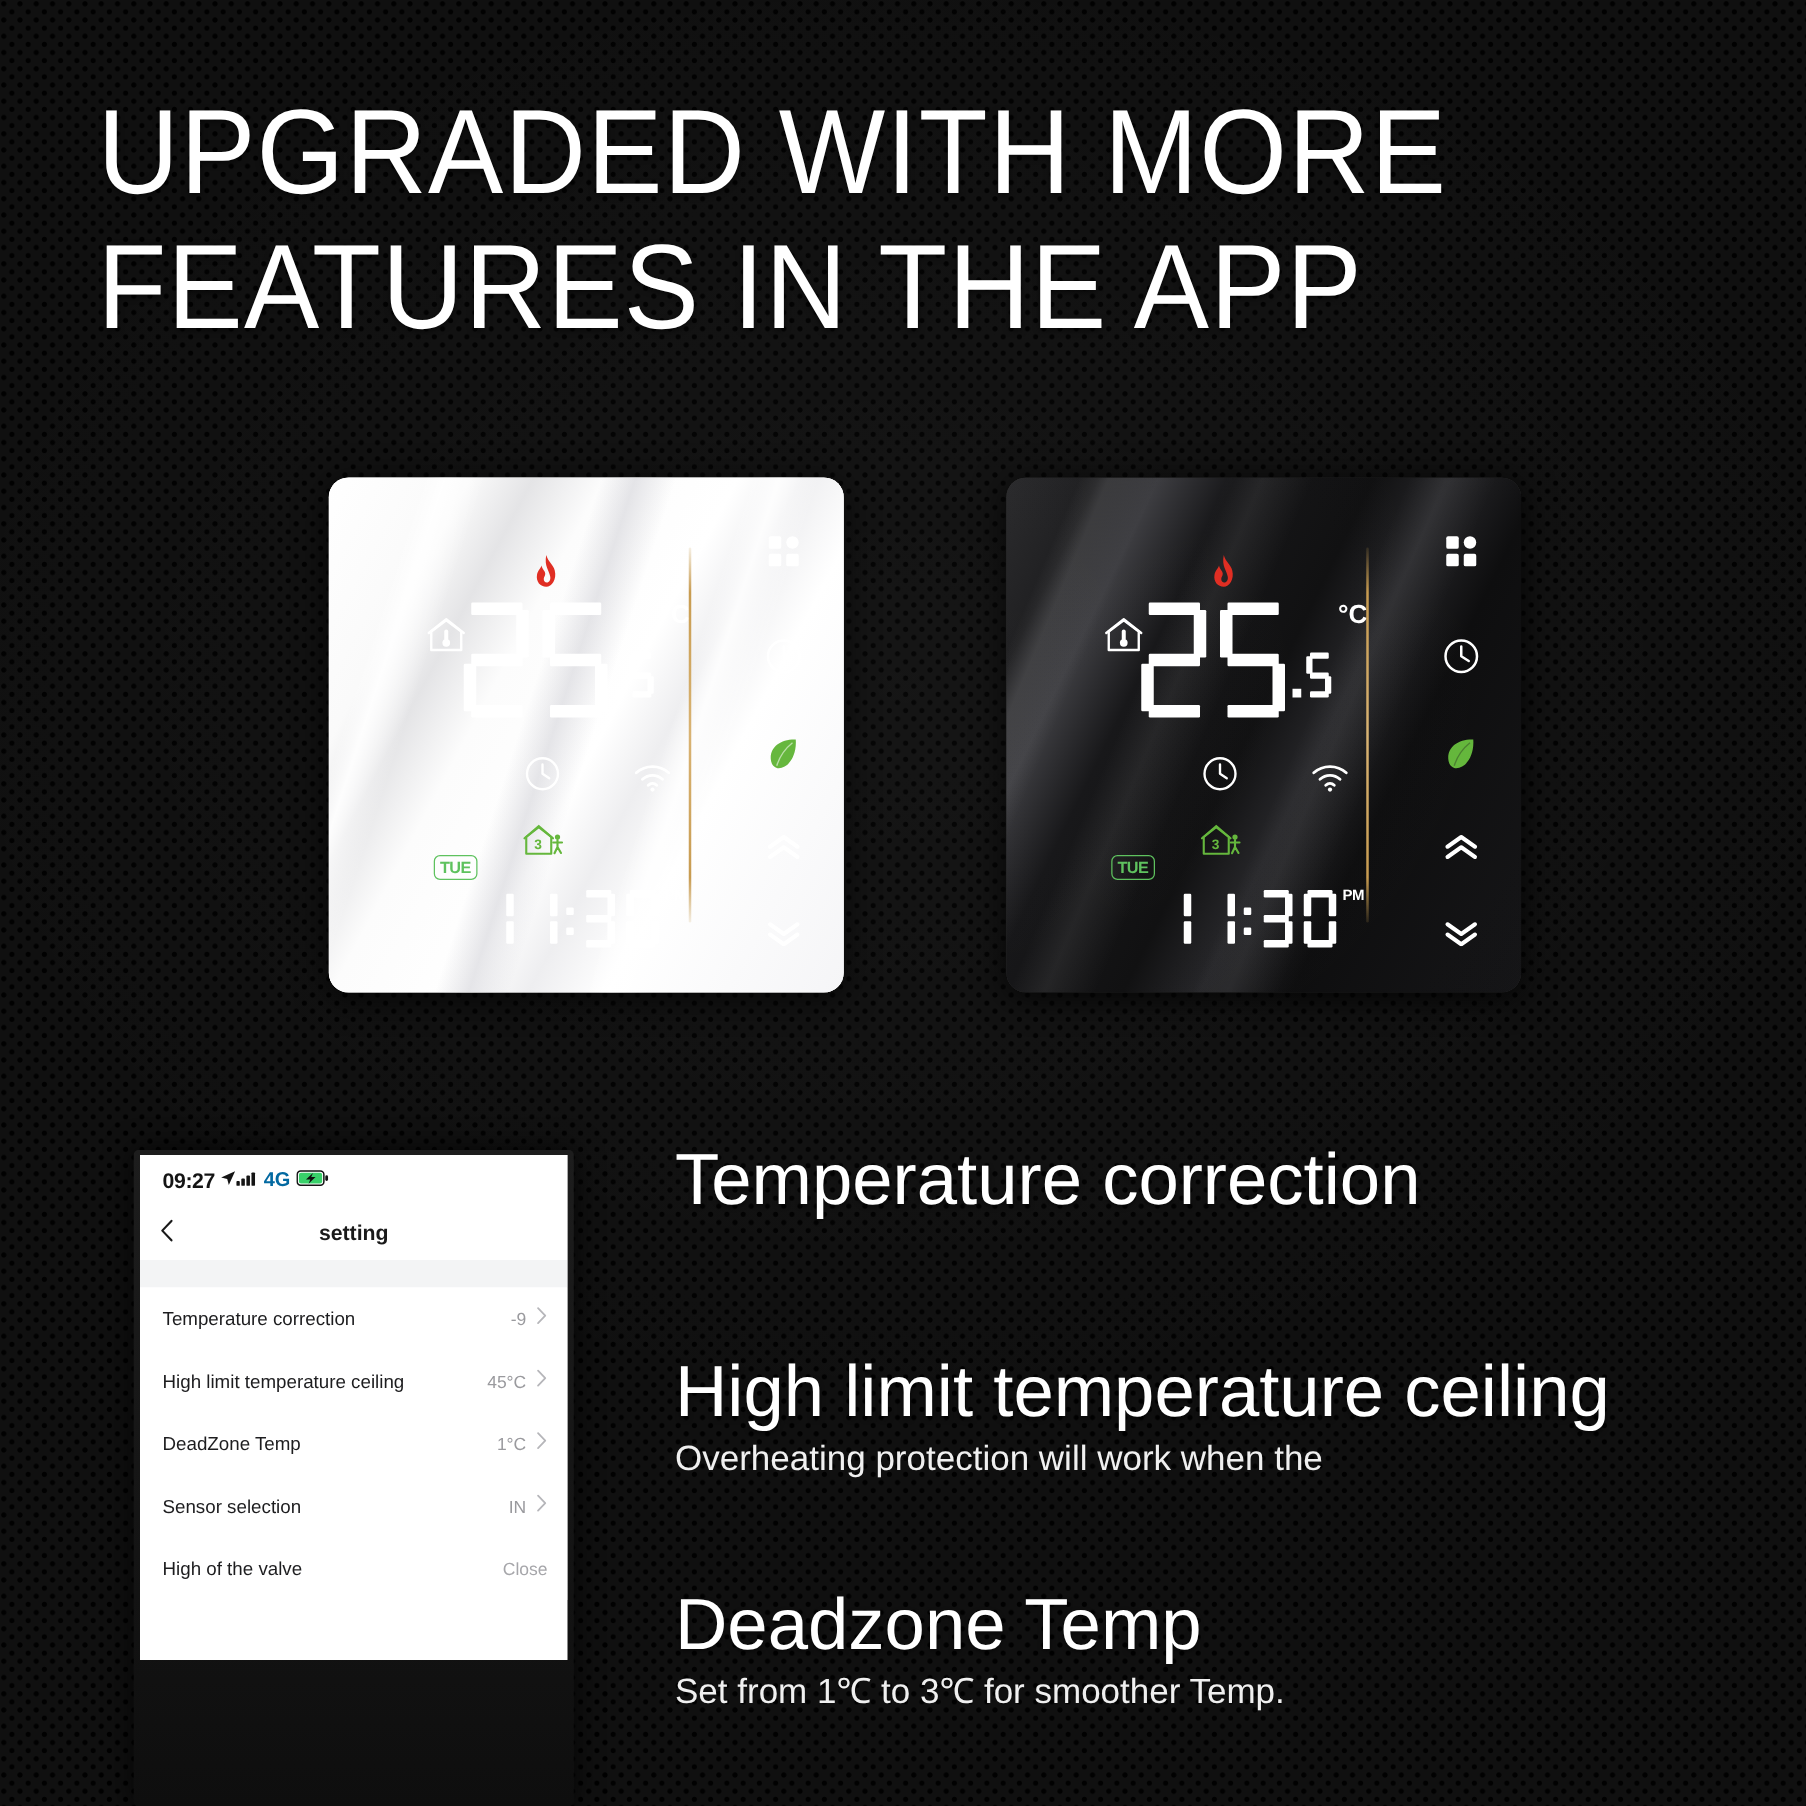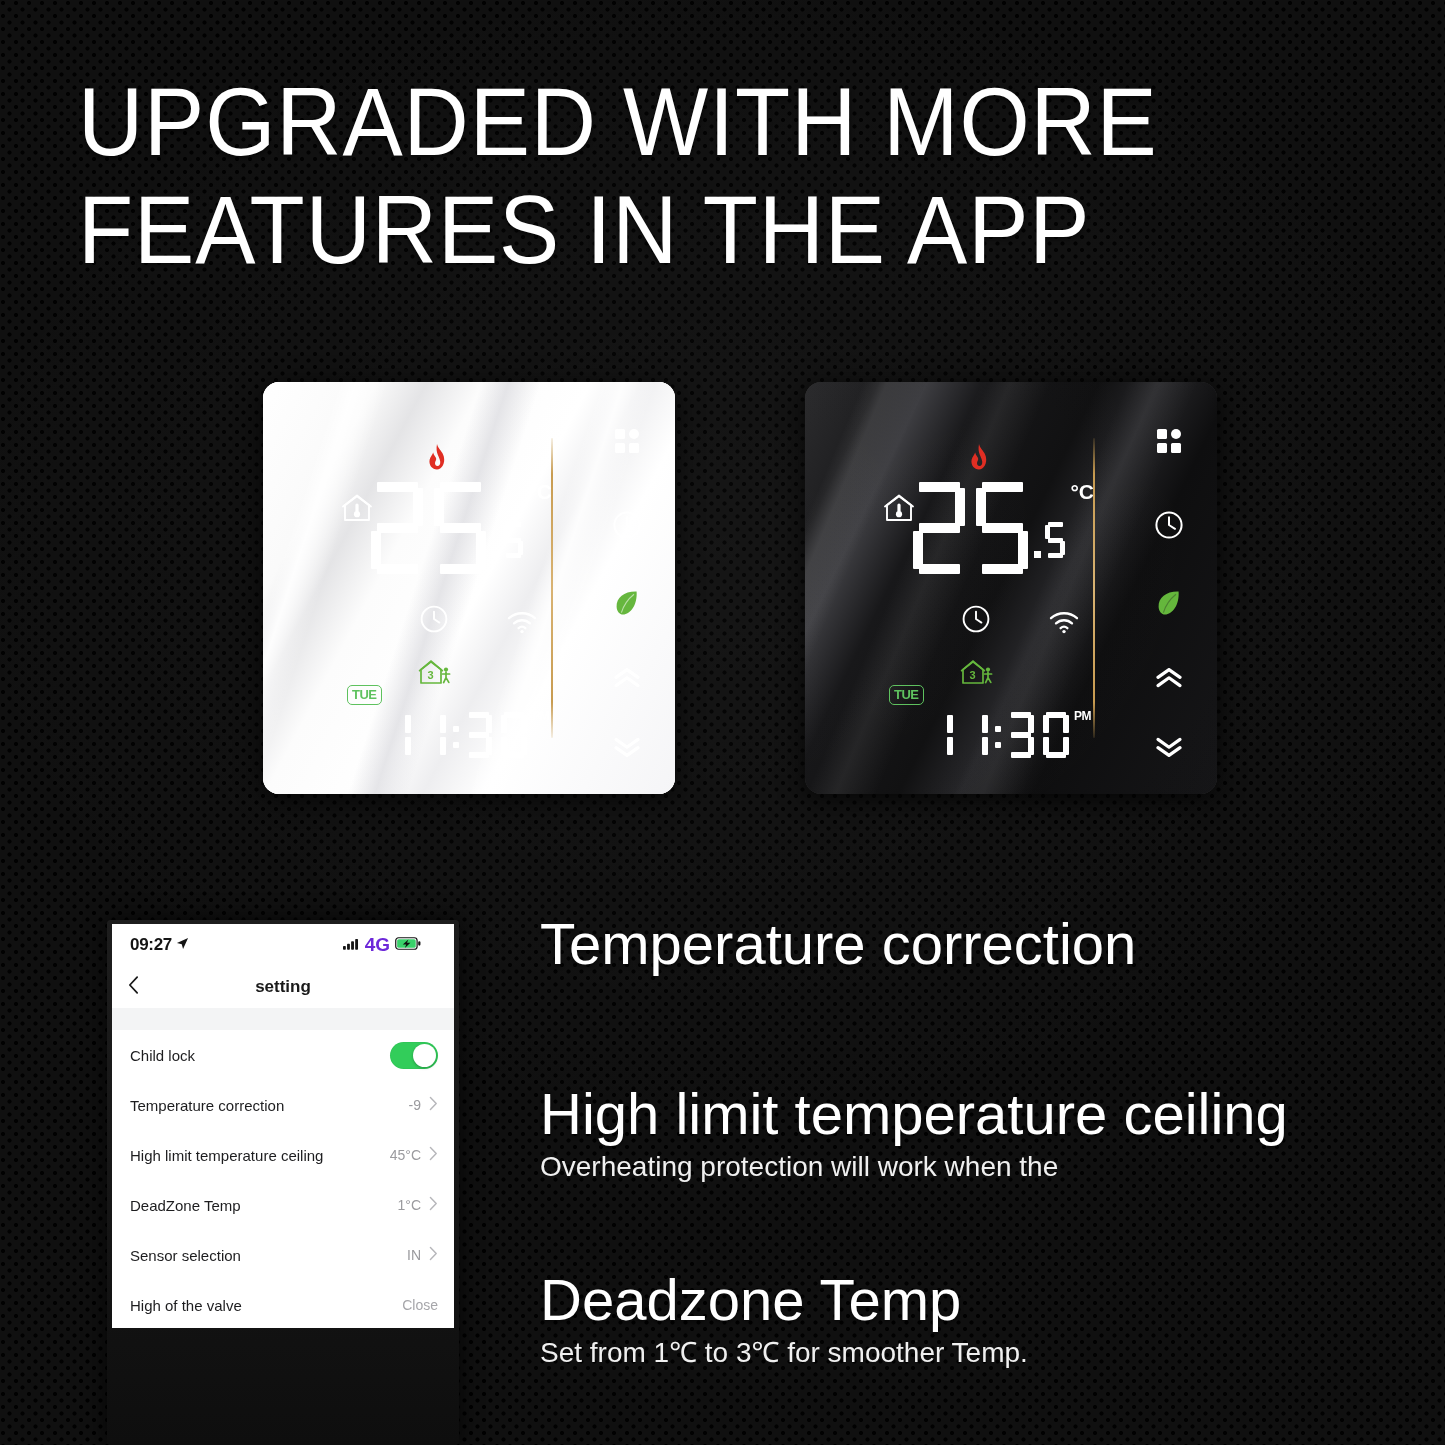--- a/index.html
+++ b/index.html
@@ -201,28 +201,28 @@
   }
   #phone-screen {
     position: absolute;
     left: 5px; top: 4px;
     width: 342px; height: 404px;
     background: #ffffff;
     overflow: hidden;
   }
   #statusbar {
     height: 42px;
-    display: flex; align-items: center; justify-content: space-between;
-    padding: 0 33px 0 18px;
+    display: flex; align-items: center; 
+    padding: 0 16px 0 18px;
     background: #fff;
   }
   .sb-left { display:flex; align-items:center; gap:4px; }
   .sb-time { font-size: 17px; font-weight: 700; color: #141414; letter-spacing: -0.3px; }
   .sb-right { display:flex; align-items:center; gap:5px; }
-  .sb-4g { font-size: 19px; font-weight: 700; color: #6d28d9; }
+  .sb-4g { font-size: 16px; font-weight: 700; color: #0369a1; }
 
   #navbar {
     height: 42px;
     display: flex; align-items: center;
     background: #fff;
     position: relative;
   }
   #navbar .back { position:absolute; left: 16px; top: 50%; transform: translateY(-50%); }
   #navbar .title {
     width: 100%; text-align: center;
@@ -621,28 +621,20 @@
             <path d="M10 1.5 L2 10 L10 18.5" fill="none" stroke="#1a1a1a" stroke-width="1.9" stroke-linecap="round" stroke-linejoin="round"></path>
           </svg>
         </span>
         <span class="title">setting</span>
       </div>
 
       <div class="gapband"></div>
 
       <div class="rows">
 
-        <div class="row">
-          <span class="lbl">Child lock</span>
-          <span class="right">
-            <span class="toggle">
-              <span class="knob"></span>
-            </span>
-          </span>
-        </div>
 
         <div class="row">
           <span class="lbl">Temperature correction</span>
           <span class="right">
             <span class="val">-9</span>
             <span>
               <svg viewBox="0 0 10 16" width="9" height="15">
                   <path d="M1.6 1.4 L8 8 L1.6 14.6" fill="none" stroke="#b6b6ba" stroke-width="1.6" stroke-linecap="round" stroke-linejoin="round"></path>
                 </svg>
             </span>

